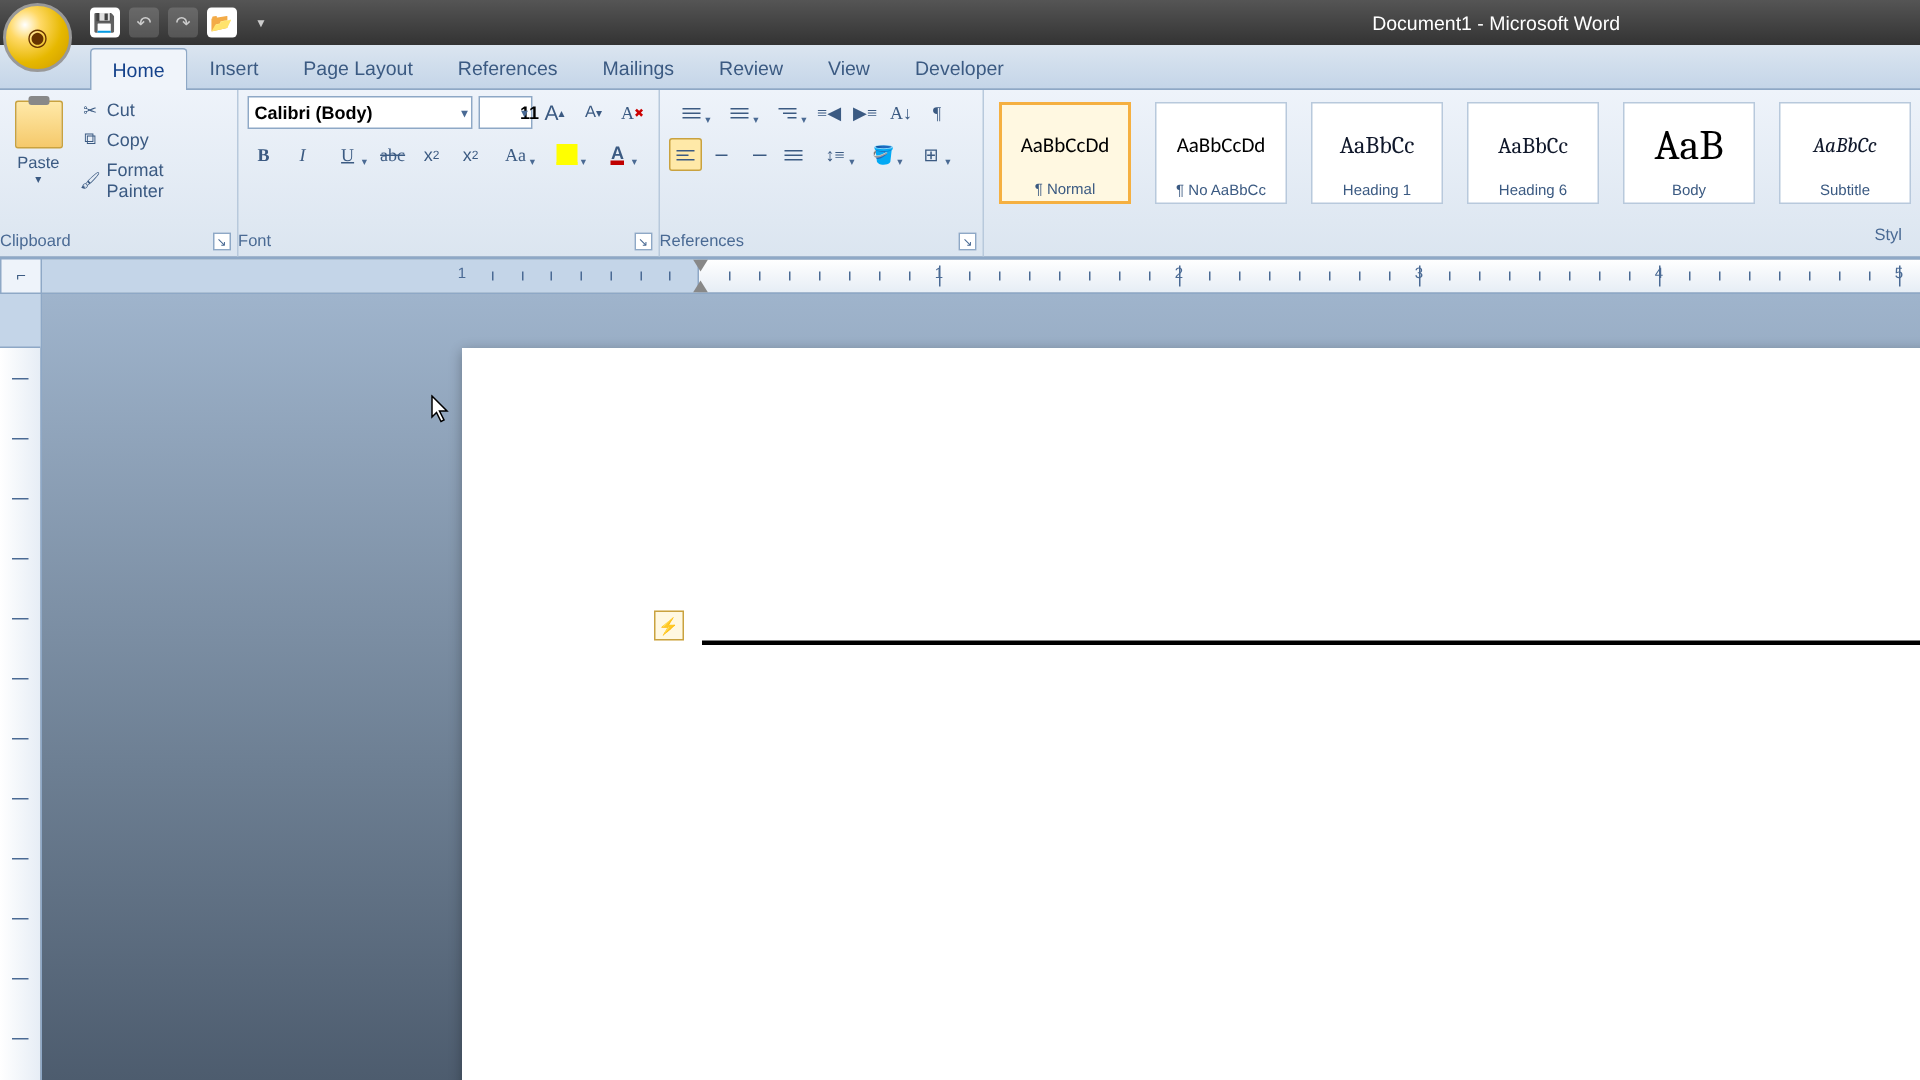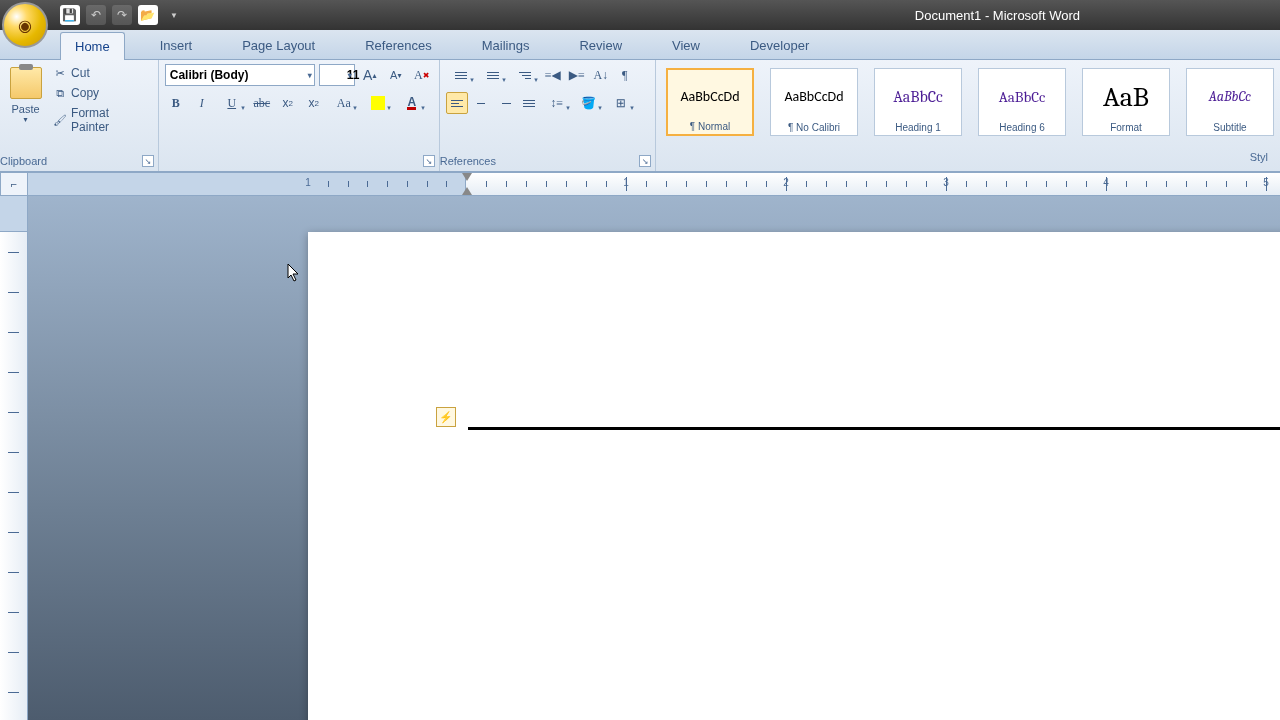--- a/index.html
+++ b/index.html
@@ -9,21 +9,21 @@
 .titlebar { height: 30px; background: linear-gradient(to bottom, #555 0%, #333 100%); display: flex; align-items: center; position: relative; }
 .office-button { width: 46px; height: 46px; border-radius: 50%; background: radial-gradient(circle at 30% 30%, #fff 0%, #ffd966 25%, #e6b800 60%, #cc9900 100%); position: absolute; left: 2px; top: 2px; z-index: 100; border: 2px solid #999; display: flex; align-items: center; justify-content: center; font-size: 16px; color: #663300; }
 .qat { margin-left: 60px; display: flex; gap: 6px; align-items: center; }
 .qat-btn { width: 20px; height: 20px; background: rgba(255,255,255,0.15); border-radius: 3px; display: flex; align-items: center; justify-content: center; font-size: 12px; color: #ccc; }
 .qat-btn.save { color: #4a90d9; background: #fff; }
 .qat-btn.folder { color: #d9a441; background: #fff; }
 .qat-dd { width: 12px; height: 20px; display: flex; align-items: center; justify-content: center; color: #ccc; font-size: 8px; margin-left: 4px; }
 .title-text { position: absolute; left: 50%; transform: translateX(-50%); color: #fff; font-size: 13px; white-space: nowrap; left: auto; right: 200px; transform: none; }
 
 
-.tabs { height: 30px; background: linear-gradient(to bottom, #dbe5f0 0%, #c4d5e8 100%); display: flex; align-items: flex-end; padding-left: 60px; border-bottom: 1px solid #8ea8c6; gap: 20px; }
+.tabs { height: 30px; background: linear-gradient(to bottom, #dbe5f0 0%, #c4d5e8 100%); display: flex; align-items: flex-end; padding-left: 60px; border-bottom: 1px solid #8ea8c6; }
 .tab { padding: 6px 14px; font-size: 13px; color: #3b5a82; cursor: pointer; border: 1px solid transparent; border-bottom: none; border-radius: 3px 3px 0 0; }
 .tab.active { background: #f0f4fa; border-color: #8ea8c6; color: #15428b; position: relative; top: 1px; }
 
 
 .ribbon { height: 112px; background: linear-gradient(to bottom, #eef3fa 0%, #dbe5f0 100%); display: flex; border-bottom: 1px solid #8ea8c6; }
 .group { border-right: 1px solid #b8c9dc; display: flex; flex-direction: column; justify-content: space-between; position: relative; }
 .group-body { flex: 1; display: flex; align-items: flex-start; padding: 4px 6px; }
 .group-label { text-align: left; font-size: 11px; color: #4a6a94; padding: 2px 0 4px; position: relative; }
 .launcher { position: absolute; right: 4px; bottom: 4px; width: 12px; height: 12px; border: 1px solid #8ea8c6; background: #fff; font-size: 8px; display: flex; align-items: center; justify-content: center; color: #4a6a94; }
 
@@ -62,21 +62,21 @@
 .para-row { display: flex; align-items: center; gap: 2px; }
 .btn-sm.active { background: #ffe9a8; border-color: #c9a23f; }
 .lines-ic { display: flex; flex-direction: column; gap: 2px; width: 12px; }
 .lines-ic span { height: 1px; background: #3b5a82; display: block; }
 
 
 .styles-group { flex: 1; padding: 4px 6px; }
 .gallery { display: flex; gap: 16px; flex: 1; }
 .style-item { width: 88px; height: 68px; border: 1px solid #b8c9dc; background: #fff; display: flex; flex-direction: column; align-items: center; justify-content: center; padding: 2px; }
 .style-item.selected { border: 2px solid #f5b041; background: #fff8e1; }
-.style-preview { font-family: Cambria, serif; color: #4c1d95; flex: 1; display: flex; align-items: center; }
+.style-preview { font-family: Cambria, serif; color: #0f172a; flex: 1; display: flex; align-items: center; }
 .style-preview.normal { color: #000; font-family: Calibri, sans-serif; font-size: 14px; }
 .style-preview.nospacing { color: #000; font-family: Calibri, sans-serif; font-size: 14px; }
 .style-preview.h1 { font-size: 16px; }
 .style-preview.h2 { font-size: 15px; }
 .style-preview.title { font-size: 28px; color: #000; }
 .style-preview.subtitle { font-size: 14px; font-style: italic; }
 .style-name { font-size: 10px; color: #3b5a82; }
 
 
 .ruler-corner { width: 28px; height: 24px; background: #eef3fa; border: 1px solid #8ea8c6; display: flex; align-items: center; justify-content: center; font-size: 11px; color: #3b5a82; }
@@ -196,20 +196,21 @@
           <div class="btn-sm btn-dd">Aa</div>
           <div class="btn-sm btn-dd">
               <div class="highlight-ic"></div>
             </div>
           <div class="btn-sm btn-dd">
               <span class="fontcolor-ic">A</span>
             </div>
         </div>
       </div>
     </div>
+    <div class="group-label">Font</div>
     <div class="launcher">↘</div>
   </div>
 
   <div class="group" style="width:248px">
     <div class="group-body">
       <div class="para-col" style="width:100%">
         <div class="para-row">
           <div class="btn-sm btn-dd">
               <div class="lines-ic">
                 <span></span>
@@ -281,33 +282,33 @@
 
   <div class="group styles-group" style="border-right:none">
     <div class="group-body" style="padding:4px 0 0 4px">
       <div class="gallery" id="styles-gallery">
           <div class="style-item selected">
             <div class="style-preview normal">AaBbCcDd</div>
             <div class="style-name">¶ Normal</div>
           </div>
           <div class="style-item">
             <div class="style-preview nospacing">AaBbCcDd</div>
-            <div class="style-name">¶ No Calibri</div>
+            <div class="style-name">¶ No AaBbCc</div>
           </div>
           <div class="style-item">
             <div class="style-preview h1">AaBbCc</div>
             <div class="style-name">Heading 1</div>
           </div>
           <div class="style-item">
             <div class="style-preview h2">AaBbCc</div>
             <div class="style-name">Heading 6</div>
           </div>
           <div class="style-item">
             <div class="style-preview title">AaB</div>
-            <div class="style-name">Format</div>
+            <div class="style-name">Body</div>
           </div>
           <div class="style-item">
             <div class="style-preview subtitle">AaBbCc</div>
             <div class="style-name">Subtitle</div>
           </div>
         </div>
     </div>
     <div class="group-label" style="text-align:right;padding-right:6px">Styl</div>
   </div>
 </div>

